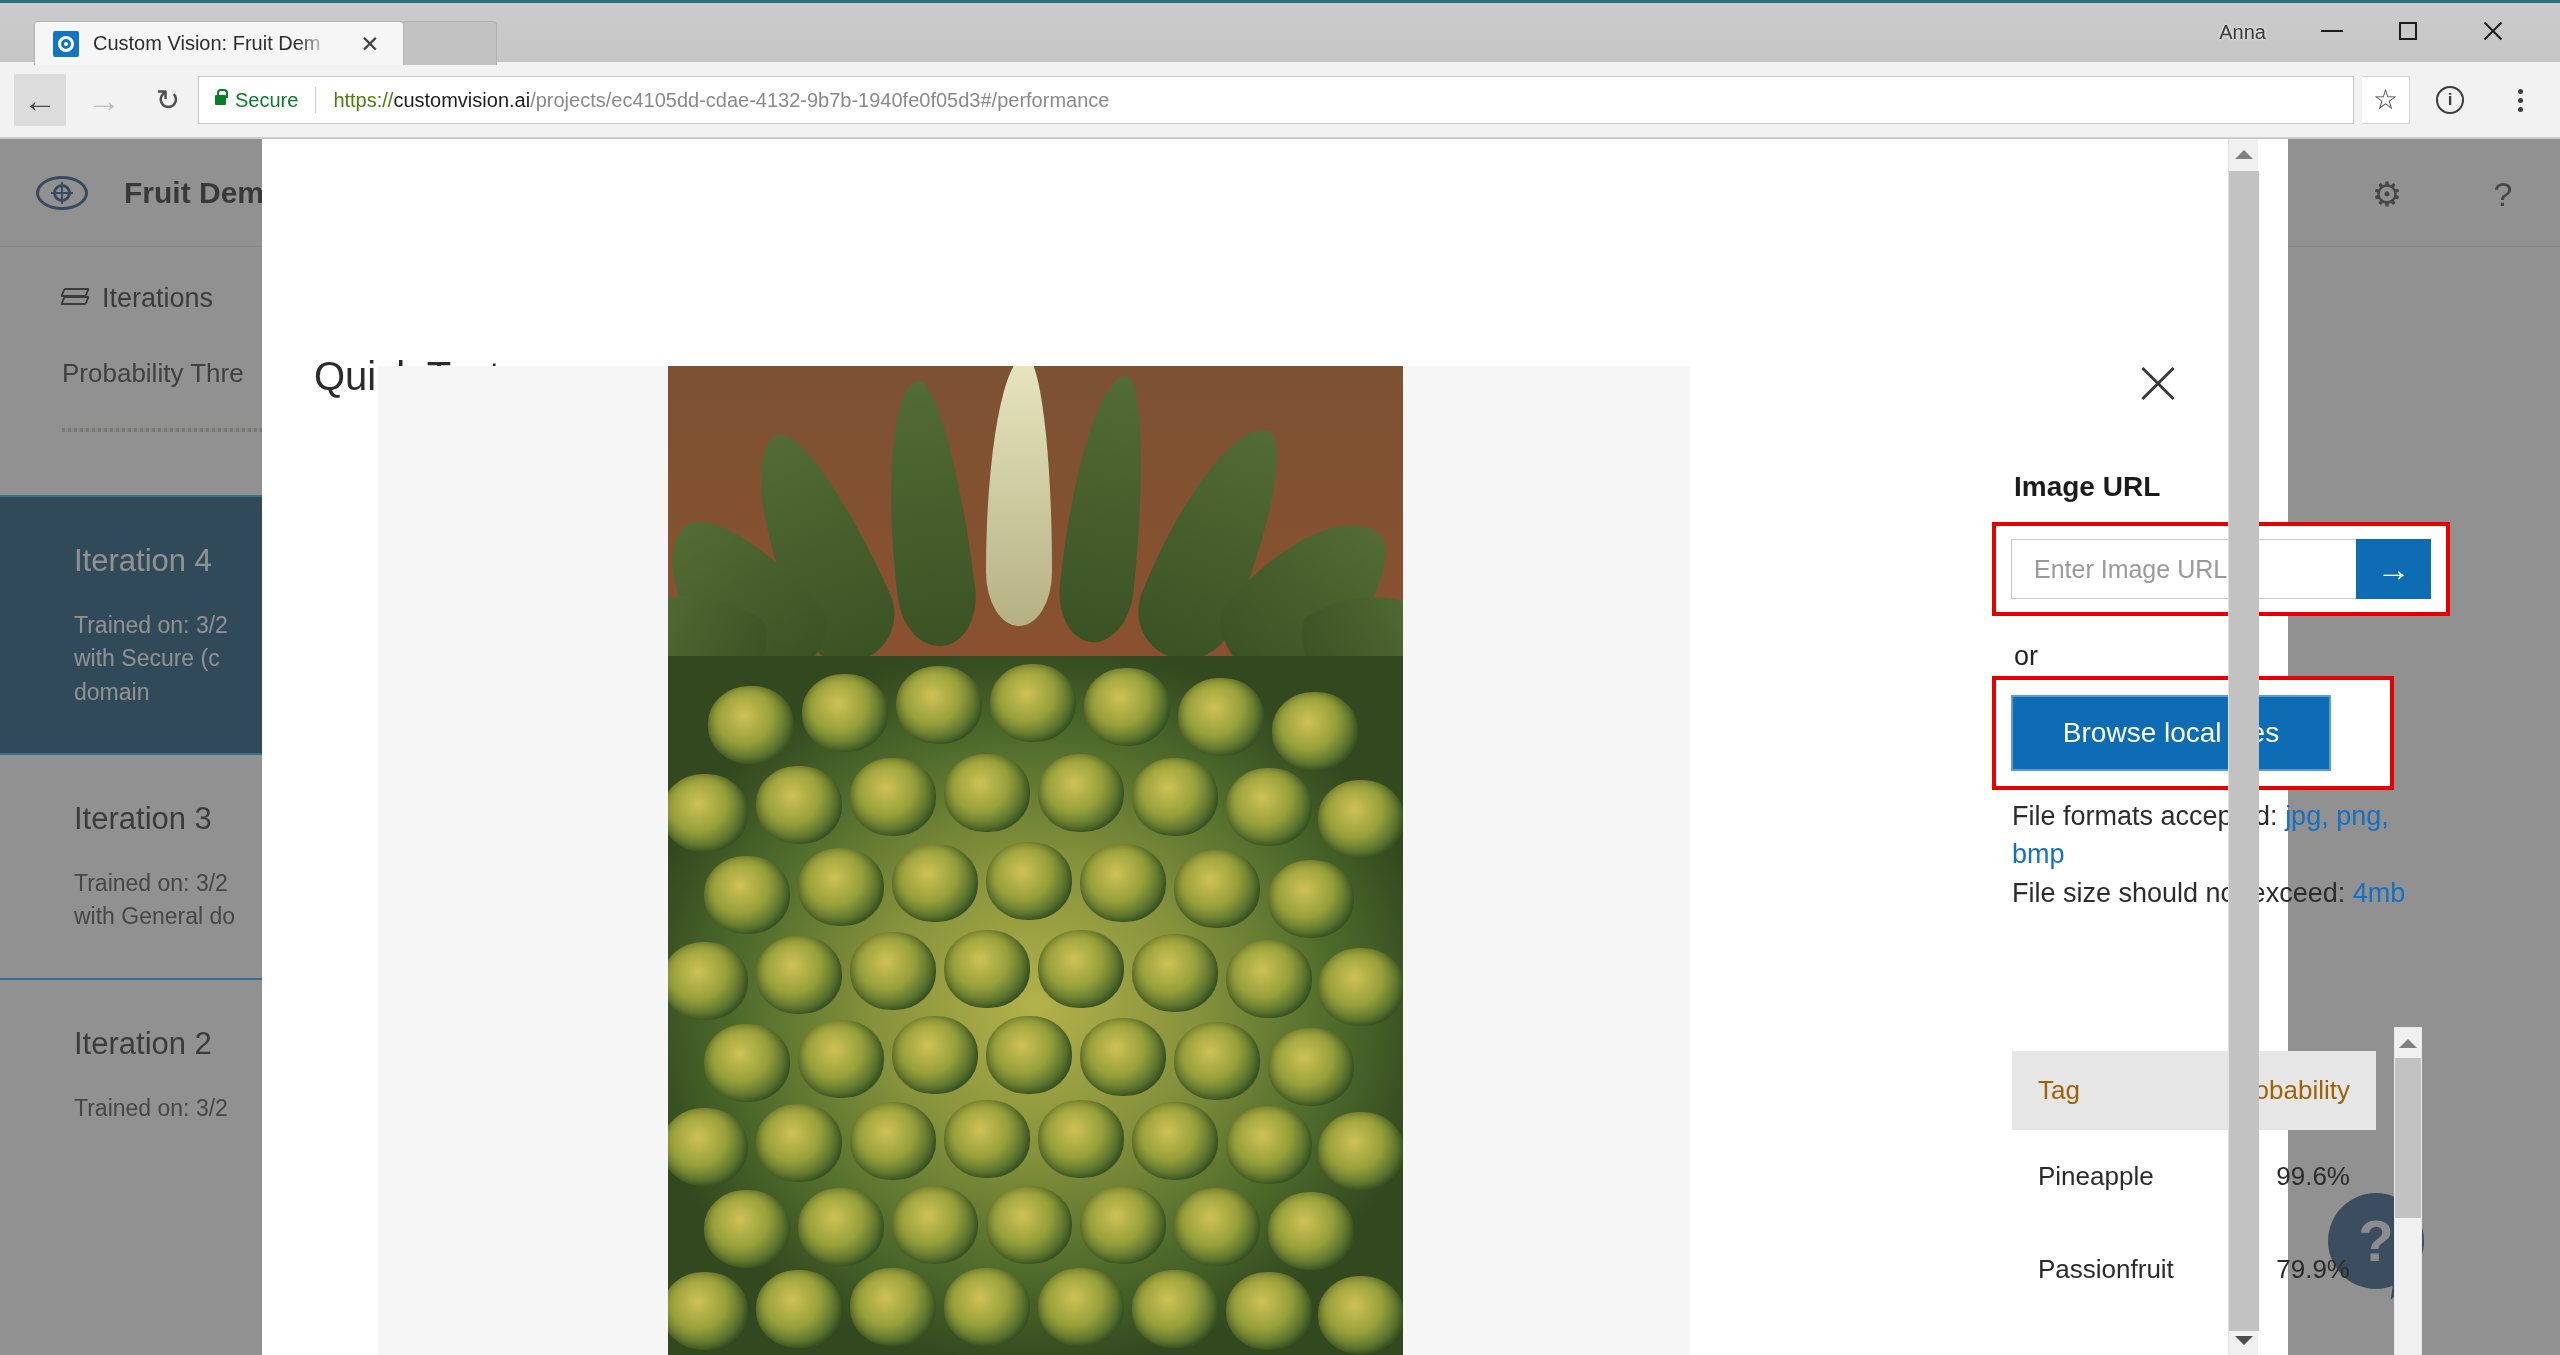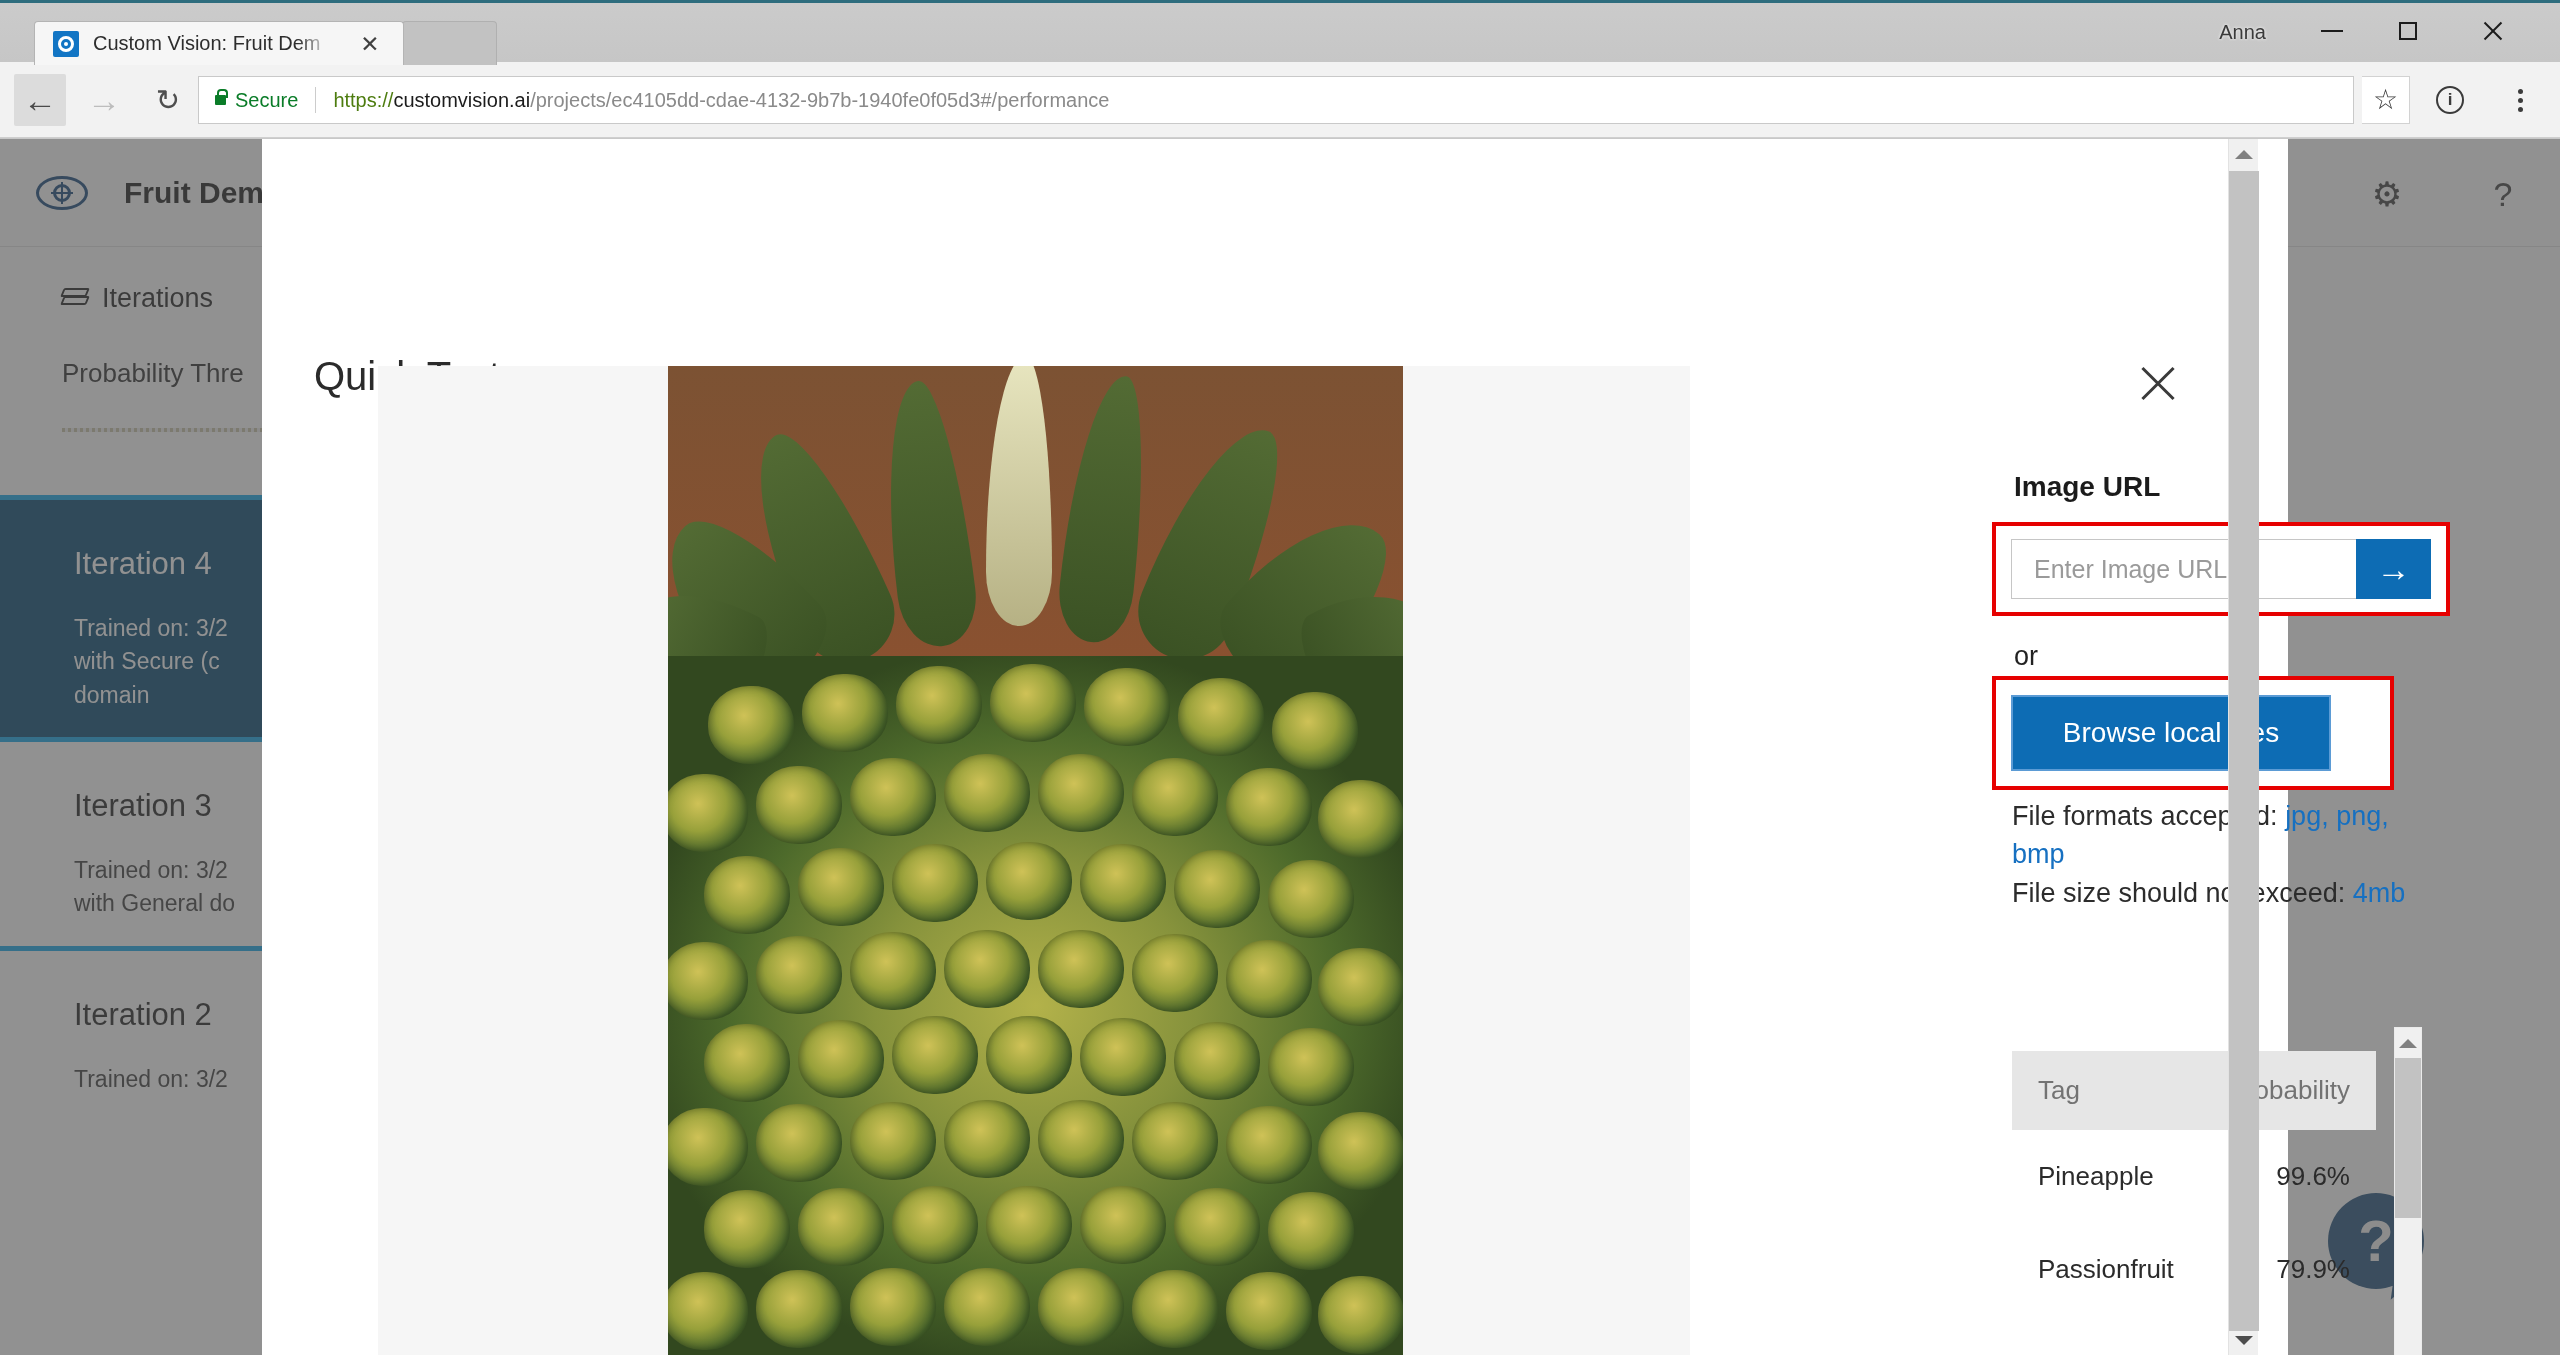--- a/index.html
+++ b/index.html
@@ -188,21 +188,21 @@
   #prob-label { padding: 44px 0 0 62px; font-size: 26px; color:#2a2a2a; white-space:nowrap; }
   #slider-wrap { position: relative; margin: 28px 0 0 62px; width: 240px; height: 26px; }
   #slider-track { position:absolute; left:0; top: 11px; width: 228px; height: 4px;
       background: repeating-linear-gradient(to right,#c9c2a7 0 3px,#efefef 3px 6px); }
   #slider-thumb { position:absolute; left: 214px; top:0; width: 16px; height: 40px;
       background:#f0f0f0; border:1px solid #9a9a9a; }
   #slider-thumb::after{ content:""; position:absolute; left:4px; top:12px; width:8px; height:14px;
       background: repeating-linear-gradient(to bottom,#8a8a8a 0 1px,transparent 1px 3px); }
 
   .iteration-card {
-    border-top: 5px solid #0ea5e9; padding: 46px 34px 25px 74px;
+    border-top: 2px solid #0ea5e9; padding: 46px 34px 44px 74px;
   }
   .iteration-card.active { background: #00456e; }
   .iteration-card .it-title { font-size: 31px; color:#1d1d1d; margin-bottom: 30px; }
   .iteration-card .it-meta  { font-size: 23px; color:#3a3a3a; line-height: 1.45; white-space: nowrap; }
   .iteration-card.active .it-title,
   .iteration-card.active .it-meta { color:#ffffff; }
 
   #help-bubble {
     position: absolute; right: 136px; bottom: 66px;
     width: 96px; height: 96px; border-radius: 50%;
@@ -311,21 +311,21 @@
   }
   #file-info a, .blue { color:#1670c1; }
 
   #predictions-panel {
     position:absolute; left: 1750px; top: 890px; width: 386px; height: 386px; overflow:hidden;
   }
   #pred-title { font-size: 33px; color:#5a5a5a; padding: 3px 0 0 4px; }
   #pred-table { width: 364px; margin-top: 22px; border-collapse: collapse; }
   #pred-table th {
     background:#e6e6e6; font-weight: normal; text-align:left;
-    font-size: 26px; color:#737373; padding: 24px 0 24px 26px; white-space: nowrap;
+    font-size: 26px; color:#a16207; padding: 24px 0 24px 26px; white-space: nowrap;
   }
   #pred-table th.prob, #pred-table td.prob { text-align: right; padding-right: 26px; padding-left: 0; }
   #pred-table td {
     font-size: 26px; color:#2b2b2b; padding: 31px 0 31px 26px; white-space: nowrap;
   }
   #pred-scroll {
     position:absolute; left: 2132px; top: 888px; width: 28px; height: 388px;
     background:#f0f0f0; border: 1px solid #ebebeb;
   }
   #pred-scroll .sb-arrow { width:26px; height:26px; display:flex;align-items:center;justify-content:center; }

